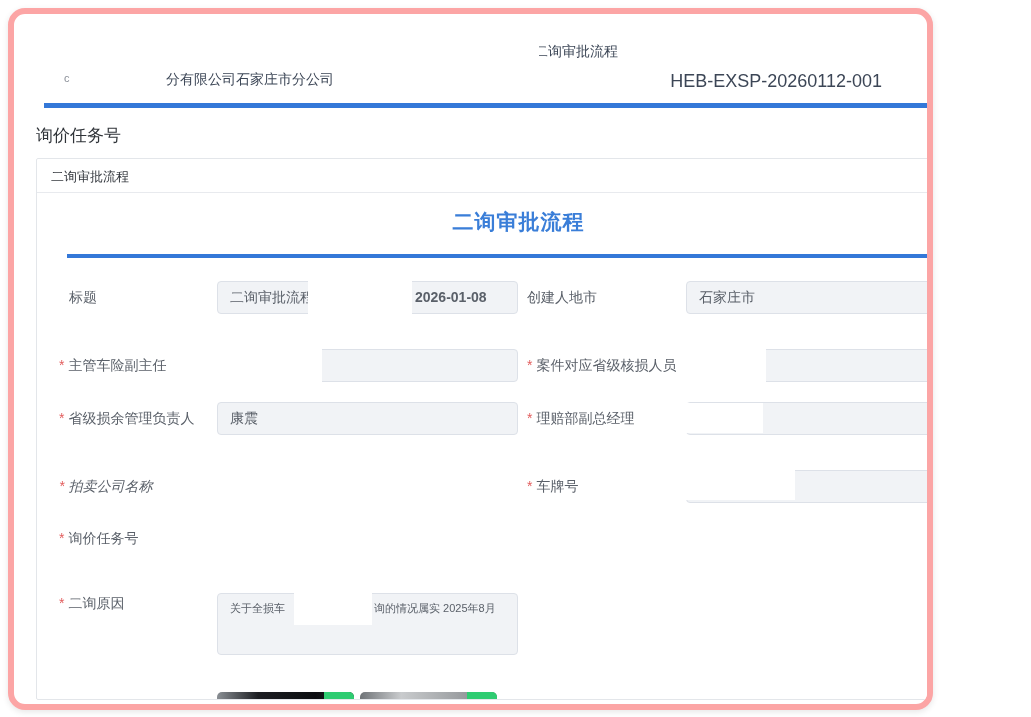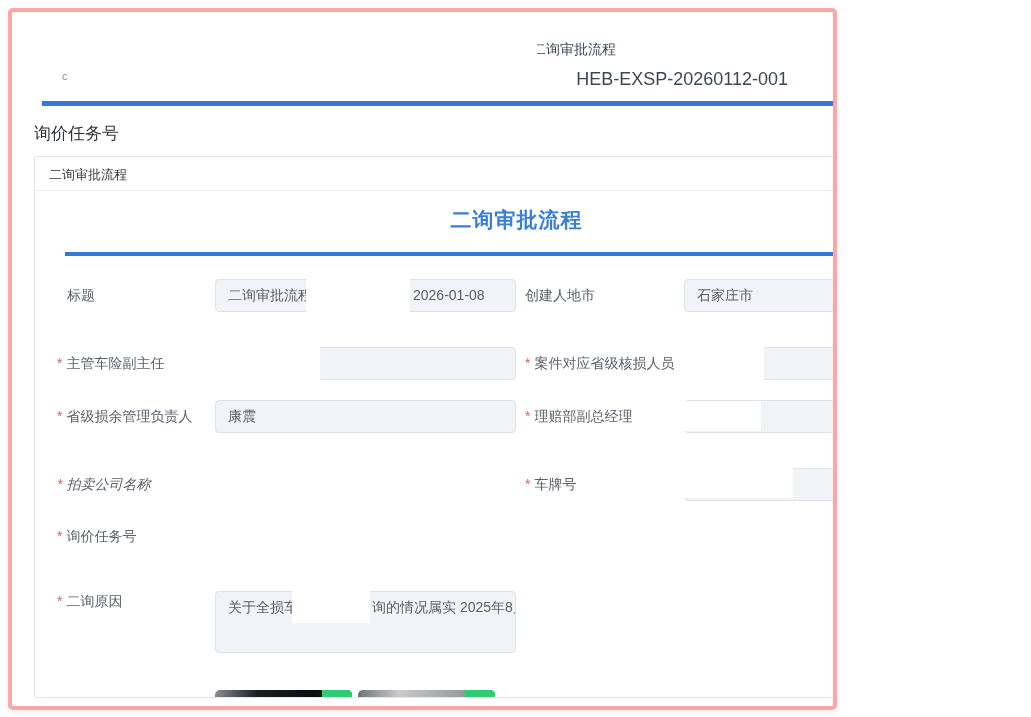--- a/index.html
+++ b/index.html
@@ -6,24 +6,24 @@
   html, body {
     width: 1031px; height: 717px;
     background: #ffffff;
     font-family: "Liberation Sans", "DejaVu Sans", sans-serif;
     position: relative;
     overflow: hidden;
   }
   .card {
     position: absolute;
     left: 8px; top: 8px;
-    width: 829px; height: 702px;
+    width: 925px; height: 702px;
     background: #ffffff;
-    border: 4px solid #fca5a5;
-    border-radius: 5px;
+    border: 6px solid #fca5a5;
+    border-radius: 17px;
     box-shadow: 0 2px 6px rgba(0,0,0,0.10);
     overflow: hidden;
   }
   .abs { position: absolute; }
 
   
   .hdr-flow-title { left: 520px; top: 29px; font-size: 14px; color: #3c4656; }
   .hdr-left-frag  { left: 50px;  top: 58px; font-size: 11px; color: #8a8f98; }
   .hdr-company    { left: 152px; top: 57px; font-size: 14px; color: #3c4656; }
   .hdr-docnum     { right: 45px; top: 57px; font-size: 18px; color: #3c4656; }
@@ -73,21 +73,21 @@
     overflow: hidden;
   }
   .inp.left  { left: 180px; width: 301px; }
   .inp.right { left: 649px; width: 300px; }
   .txtarea {
     position: absolute;
     left: 180px; width: 301px; height: 62px;
     background: #f1f3f6;
     border: 1px solid #dde1e8;
     border-radius: 4px;
-    font-size: 14px; color: #5a6069;
+    font-size: 11px; color: #5a6069;
     padding: 7px 12px 0 12px;
     white-space: nowrap;
     overflow: hidden;
   }
   .val-end-abs { position: absolute; top: 0; line-height: 31px; }
   .reason-end  { position: absolute; left: 156px; top: 7px; }
 
   .chevron { position: absolute; left: 905px; top: 200px; width: 14px; height: 14px; }
 
   
@@ -110,37 +110,38 @@
   }
 </style>
 </head>
 <body>
 
 <div class="card">
 
   <div class="abs hdr-flow-title">二询审批流程</div>
   <div class="abs redact" style="left:517px; top:28px; width:8px; height:20px;"></div>
   <div class="abs hdr-left-frag">c</div>
+  <div class="abs hdr-company">分有限公司石家庄市分公司</div>
   <div class="abs hdr-docnum">HEB-EXSP-20260112-001</div>
   <div class="abs hdr-divider"></div>
 
   <div class="abs section-heading">询价任务号</div>
 
   <div class="abs panel">
     <div class="abs tab-row">
       <div class="abs tab-label">二询审批流程</div>
     </div>
 
     <div class="abs form-title">二询审批流程</div>
     <div class="abs form-title-underline"></div>
 
     <div class="abs lbl no-req-left" style="left:22px; top:130px;"><span>标题</span></div>
     <div class="inp left" style="top:122px;">
       <span>二询审批流程</span>
-      <span class="val-end-abs" style="left:197px;">2026-01-08</span>
+      <span class="val-end-abs" style="left:197px;font-weight:bold;">2026-01-08</span>
     </div>
     <div class="abs lbl" style="left:490px; top:130px;"><span>创建人地市</span></div>
     <div class="inp right" style="top:122px;"><span>石家庄市</span></div>
 
     <div class="abs lbl" style="left:22px; top:198px;"><span class="req">*</span><span>主管车险副主任</span></div>
     <div class="inp left" style="top:190px;"><span></span></div>
 
     <div class="abs lbl" style="left:490px; top:198px;"><span class="req">*</span><span>案件对应省级核损人员</span></div>
     <div class="inp right" style="top:190px;"><span></span></div>
     <svg class="chevron" viewBox="0 0 14 14">

